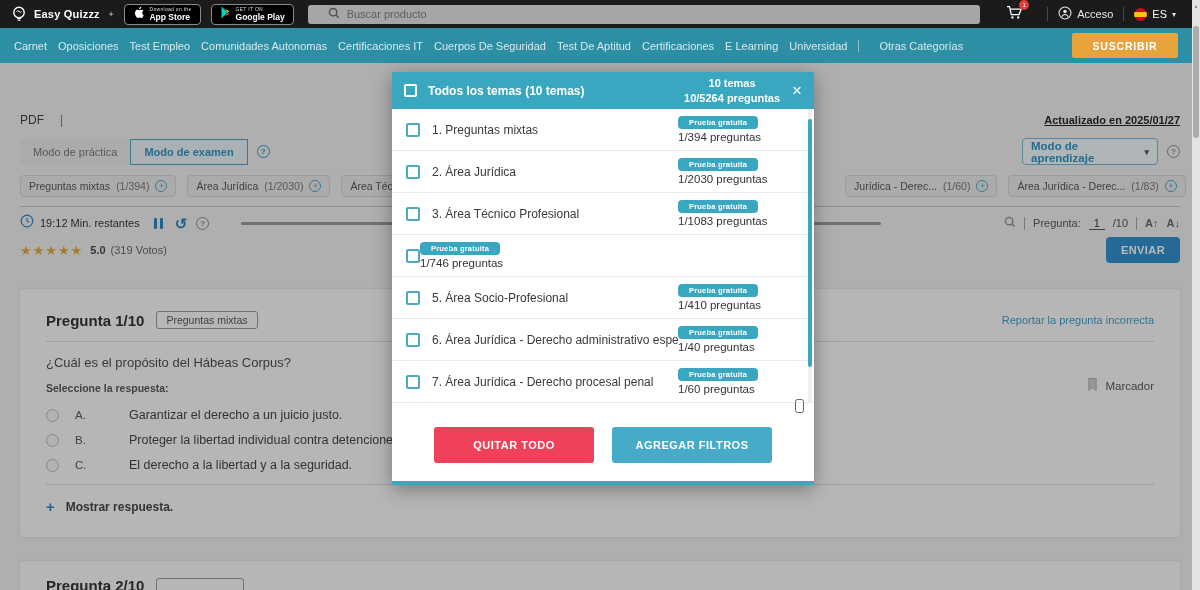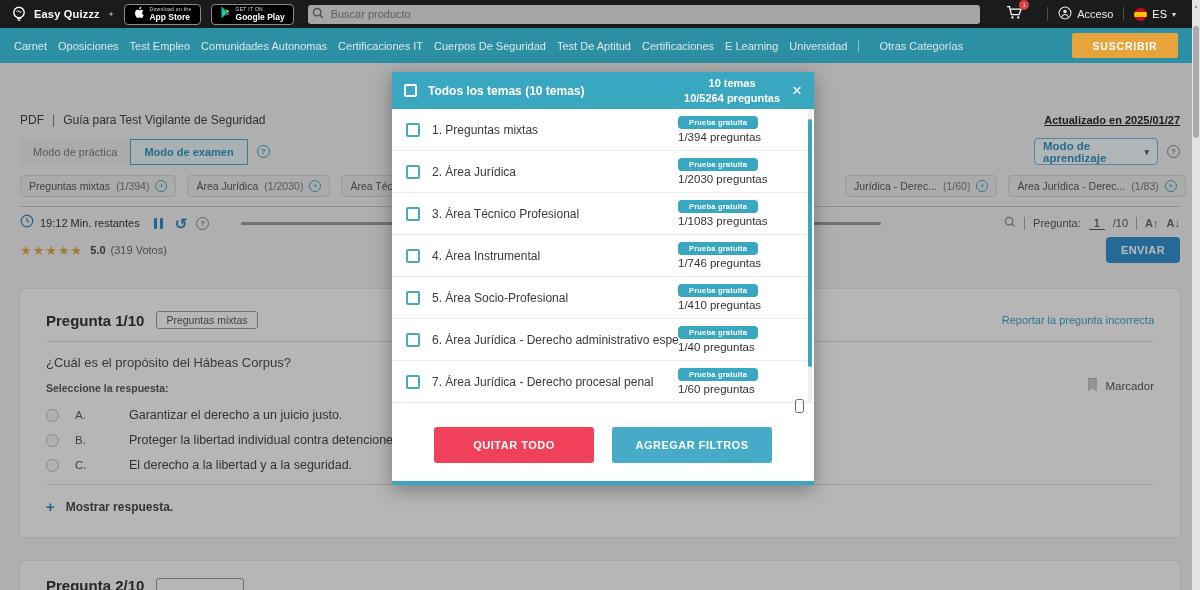--- a/index.html
+++ b/index.html
@@ -9,21 +9,21 @@
   
   .topbar{position:absolute;top:0;left:0;right:0;height:28px;background:#1b1b1b;display:flex;align-items:center;padding:0 10px;z-index:40}
   .brand{display:flex;align-items:center;gap:6px;cursor:pointer}
   .logo{display:flex;align-items:center}
   .brand-name{color:#fff;font-size:11px;font-weight:bold;letter-spacing:.2px;white-space:nowrap}
   .sparkle{color:#9a9a9a;font-size:8px;margin-left:2px}
   .store-badge{display:flex;align-items:center;gap:5px;background:#000;border:1px solid #8a8a8a;border-radius:4px;height:21px;padding:2px 8px;margin-left:10px;cursor:pointer;text-decoration:none}
   .store-text{display:flex;flex-direction:column;line-height:1}
   .store-text em{font-style:normal;font-size:5px;color:#ddd;letter-spacing:.3px}
   .store-text strong{font-size:8.5px;color:#fff;margin-top:1px;white-space:nowrap}
-  .search{flex:1;display:flex;align-items:center;background:#a6a6a6;border-radius:3px;height:19px;margin:0 26px 0 14px;padding:0 4px;max-width:712px}
+  .search{flex:1;display:flex;align-items:center;background:#a6a6a6;border-radius:3px;height:19px;margin:0 26px 0 14px;padding:0 20px;max-width:712px}
   .search svg{flex:0 0 auto}
   .search input{flex:1;background:transparent;border:none;outline:none;font-size:11px;color:#333;margin-left:7px;font-family:"Liberation Sans",sans-serif}
   .search input::placeholder{color:#5e5e5e}
   .cart{position:relative;display:flex;align-items:center;cursor:pointer;margin-right:14px}
   .cart-badge{position:absolute;top:-5px;right:-6px;width:10px;height:10px;border-radius:50%;background:#e23c3c;color:#fff;font-size:6px;display:flex;align-items:center;justify-content:center}
   .tdiv{width:1px;height:14px;background:#4a4a4a;margin:0 10px}
   .account{display:flex;align-items:center;gap:5px;color:#e8e8e8;font-size:11px;cursor:pointer;white-space:nowrap}
   .lang{display:flex;align-items:center;gap:5px;color:#fff;font-size:11px;cursor:pointer;margin-right:14px;white-space:nowrap}
   .flag{width:13px;height:13px;border-radius:50%;background:linear-gradient(180deg,#c60b1e 27%,#ffc400 27%,#ffc400 73%,#c60b1e 73%)}
   .chev{font-size:8px;color:#ddd}
@@ -31,32 +31,32 @@
   
   .navbar{position:absolute;top:28px;left:0;right:0;height:35px;background:#2d8fa3;display:flex;align-items:center;padding:0 14px;z-index:40}
   .nav-links{display:flex;align-items:center;gap:11px;flex:1;overflow:hidden}
   .nav-links a{color:#d8e9ee;font-size:11px;white-space:nowrap;cursor:pointer;text-decoration:none}
   .nav-links a:last-of-type{border-left:1px solid rgba(255,255,255,.45);padding-left:20px}
   .subscribe{width:106px;height:25px;background:#e7a33c;border:none;border-radius:2px;color:#fff;font-weight:bold;font-size:10.5px;letter-spacing:.8px;cursor:pointer;margin-right:8px;font-family:"Liberation Sans",sans-serif}
 
   
   .page{position:absolute;top:63px;left:0;right:0;bottom:0;background:#f2f2f2;padding:0 20px;z-index:1}
   .title-row{margin-top:50px;display:flex;justify-content:space-between;align-items:center}
-  .title-left{font-size:12px;color:#3c3c3c;display:flex;gap:8px;align-items:center}
+  .title-left{font-size:12px;color:#3c3c3c;display:flex;gap:16px;align-items:center}
   .sep{color:#777}
   .updated{font-size:11px;color:#222;text-decoration:underline;font-weight:bold;cursor:pointer}
   .modes-row{margin-top:11px;display:flex;align-items:center}
   .mode{height:26px;padding:0 13px;font-size:11px;border:none;cursor:pointer;font-family:"Liberation Sans",sans-serif}
   .mode.inactive{background:#ececec;color:#777}
   .mode.active{background:#eaf5fa;color:#2f93c0;border:1px solid #49a5c9;font-weight:bold}
   .qmark{width:13px;height:13px;border-radius:50%;display:inline-flex;align-items:center;justify-content:center;font-size:8px;font-weight:bold;margin-left:9px;cursor:pointer}
   .qmark.blue{border:1.5px solid #3399cc;color:#3399cc}
   .qmark.gray{border:1.5px solid #8a8a8a;color:#8a8a8a}
   .spacer{flex:1}
-  .dropdown{display:flex;align-items:center;justify-content:space-between;width:124px;height:27px;border:1px solid #77b6d4;border-radius:4px;background:#f4fbff;color:#2f93c0;font-size:11.5px;font-weight:bold;padding:0 8px;cursor:pointer}
+  .dropdown{display:flex;align-items:center;justify-content:space-between;width:136px;height:27px;border:1px solid #77b6d4;border-radius:4px;background:#f4fbff;color:#2f93c0;font-size:11.5px;font-weight:bold;padding:0 8px;cursor:pointer}
   .dropdown .chev{color:#555;font-size:9px}
   .chips-row{margin-top:10px;display:flex;align-items:center}
   .chips{display:flex;gap:11px}
   .chip{display:inline-flex;align-items:center;gap:6px;background:#ececec;border:1px solid #d6d6d6;border-radius:4px;padding:4px 8px;cursor:pointer;white-space:nowrap}
   .chip-label{font-size:10.5px;color:#555}
   .chip-count{font-size:10.5px;color:#777}
   .chip-plus{width:12px;height:12px;border:1px solid #49a5c9;border-radius:50%;color:#49a5c9;font-size:9px;display:inline-flex;align-items:center;justify-content:center;cursor:pointer}
   .chips-gap{flex:1;min-width:330px}
   .page hr{border:none;border-top:1px solid #c4c4c4;margin-top:9px}
   .timer-row{margin-top:7px;display:flex;align-items:center}
@@ -221,21 +221,20 @@
         <a class="nav-item">Otras Categorías</a>
       </div>
     <button class="subscribe">SUSCRIBIR</button>
   </nav>
 
   <main class="page">
     <div class="title-row">
       <div class="title-left">
         <span>PDF</span>
         <span class="sep">|</span>
-        <span>Guía para Test Vigilante de Seguridad</span>
       </div>
       <a class="updated">Actualizado en 2025/01/27</a>
     </div>
 
     <div class="modes-row">
       <button class="mode inactive">Modo de práctica</button>
       <button class="mode active">Modo de examen</button>
       <span class="qmark blue">?</span>
       <div class="spacer"></div>
       <div class="dropdown">
@@ -417,21 +416,20 @@
           <span class="mcheck"></span>
           <span class="mlabel">3. Área Técnico Profesional</span>
           <span class="mright">
             <span class="mbadge">Prueba gratuita</span>
             <span class="mcount">1/1083 preguntas</span>
           </span>
         </div>
 
         <div class="mrow">
           <span class="mcheck"></span>
-          <span class="mlabel">4. Área Instrumental</span>
           <span class="mright">
             <span class="mbadge">Prueba gratuita</span>
             <span class="mcount">1/746 preguntas</span>
           </span>
         </div>
 
         <div class="mrow">
           <span class="mcheck"></span>
           <span class="mlabel">5. Área Socio-Profesional</span>
           <span class="mright">

